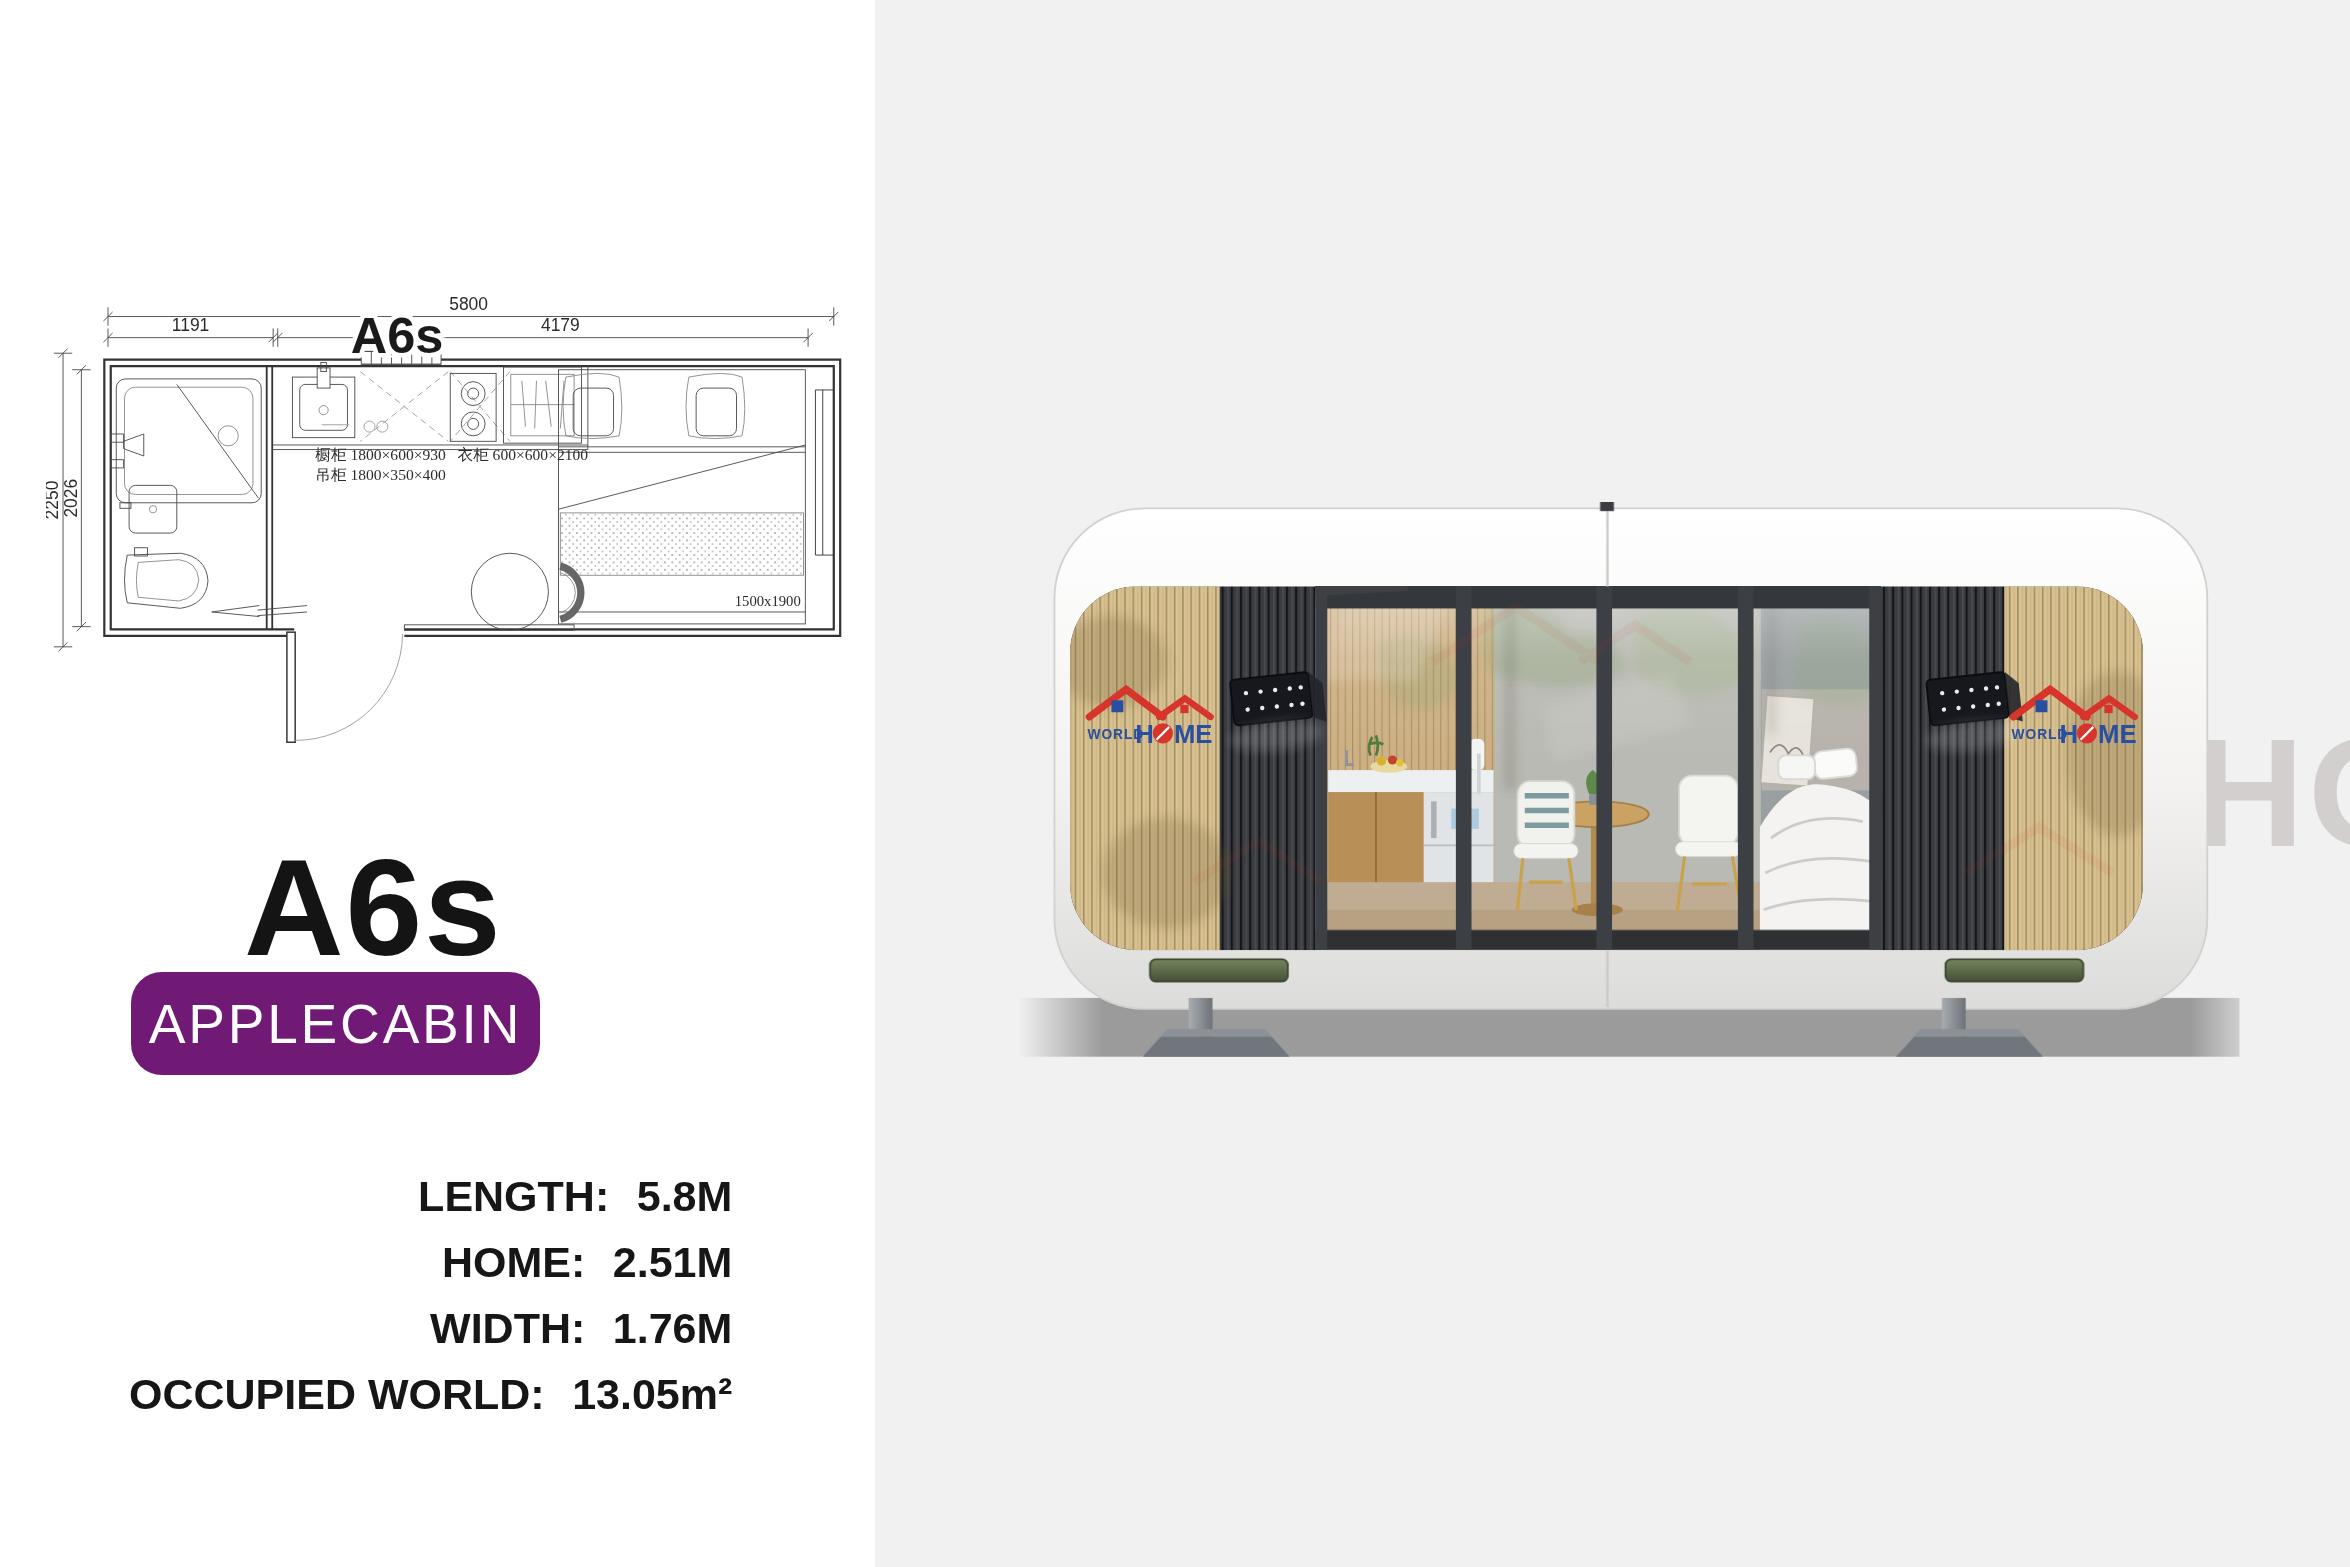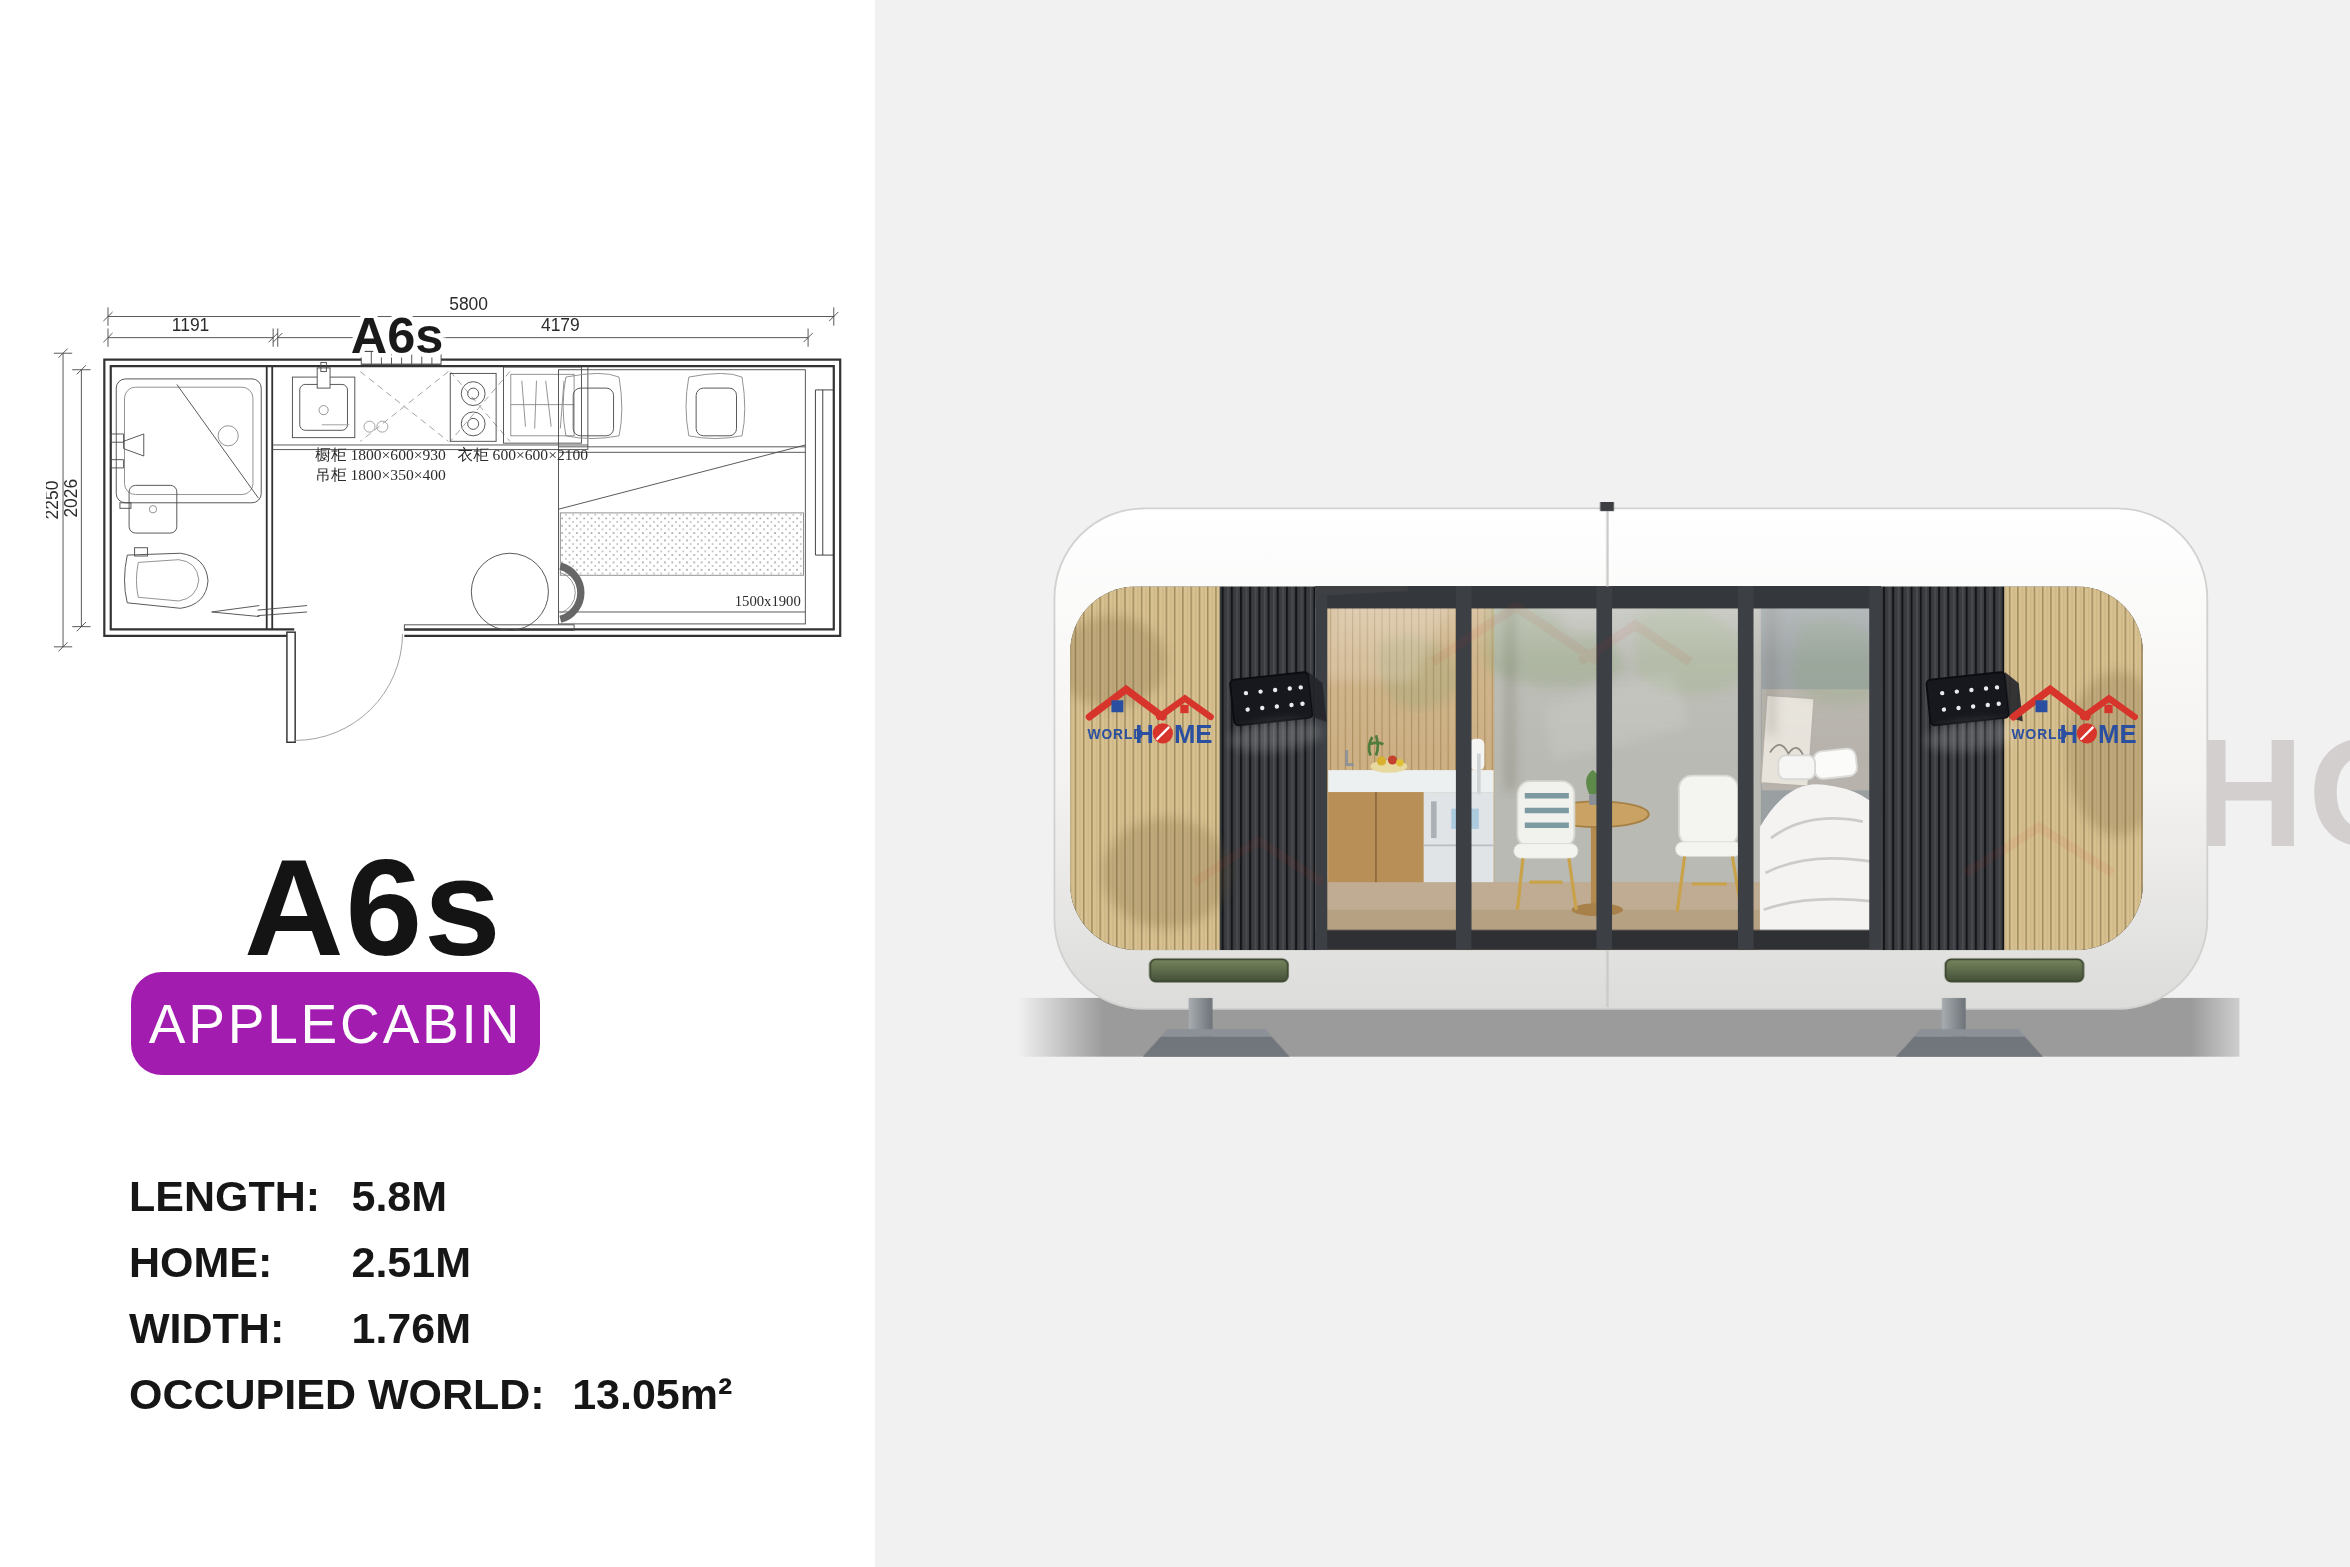--- a/index.html
+++ b/index.html
@@ -2,24 +2,24 @@
 <html style="font-size:14.7px"><head>
 <meta charset="utf-8">
 <style>
   html,body{margin:0;padding:0;background:#fff;}
   .canvas{position:relative;width:2351px;height:1568px;overflow:hidden;background:#ffffff;font-family:"Liberation Sans",sans-serif;}
   .bg-right{position:absolute;left:875px;top:0;width:1476px;height:1568px;background:#f1f1f2;}
   .wm-right{position:absolute;left:2193px;top:705px;font-size:154px;font-weight:bold;color:rgba(160,152,146,.38);letter-spacing:3.7px;white-space:nowrap;}
   .plan-svg{position:absolute;left:46px;top:289px;}
   .cabin-svg{position:absolute;left:992px;top:478px;}
   .model-title{position:absolute;left:244px;top:828px;font-size:138px;font-weight:bold;color:#141414;letter-spacing:1.8px;}
-  .series-badge{position:absolute;left:131px;top:972px;width:409px;height:103px;background:#a21caf;border-radius:31px;display:flex;align-items:center;justify-content:center;}
+  .series-badge{position:absolute;left:131px;top:972px;width:409px;height:103px;background:#701a75;border-radius:31px;display:flex;align-items:center;justify-content:center;}
   .series-badge span{color:#fdfdfd;font-size:55px;letter-spacing:2.8px;}
   .specs{position:absolute;left:129px;top:1163px;color:#161616;}
-  .spec-row{font-size:43px;font-weight:bold;line-height:66px;white-space:nowrap;}
+  .spec-row{font-size:43px;font-weight:bold;line-height:66px;white-space:nowrap;text-align:right;}
   .spec-label{display:inline-block;min-width:195px;}
   .spec-value{margin-left:27.5px;}
   text{font-family:"Liberation Sans",sans-serif;}
   .cad-serif{font-family:"Liberation Serif","DejaVu Serif",serif;}
 </style>
 </head>
 <body>
 
 <div class="canvas">
   <div class="bg-right"></div>

